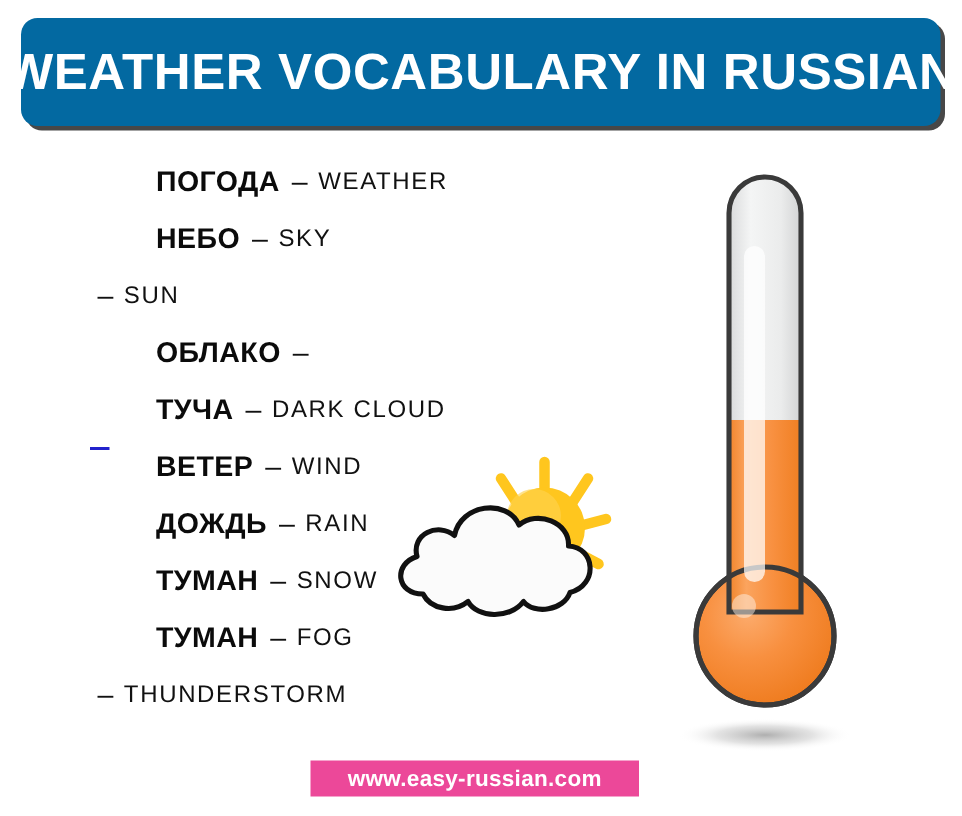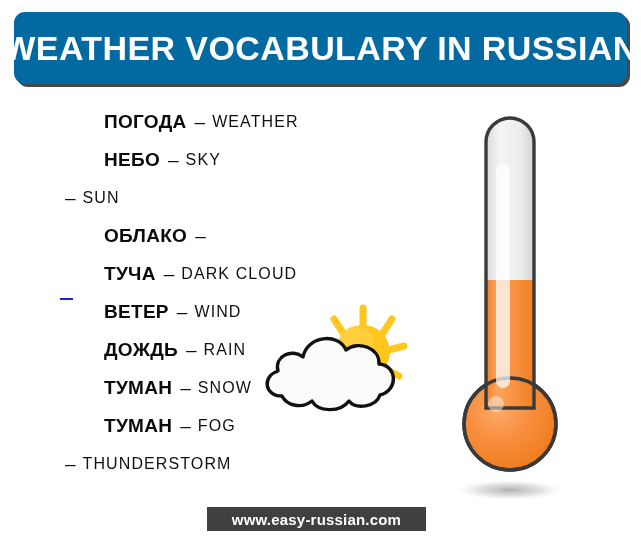--- a/index.html
+++ b/index.html
@@ -101,21 +101,21 @@
     height: 400px;
   }
 
   
   .footer-badge {
     position: absolute;
     left: 207px;
     top: 507px;
     width: 219px;
     height: 24px;
-    background: #404040;
+    background: #ec4899;
     display: flex;
     align-items: center;
     justify-content: center;
   }
   .footer-text {
     color: #ffffff;
     font-size: 15px;
     font-weight: bold;
     letter-spacing: 0.2px;
     line-height: 1;

